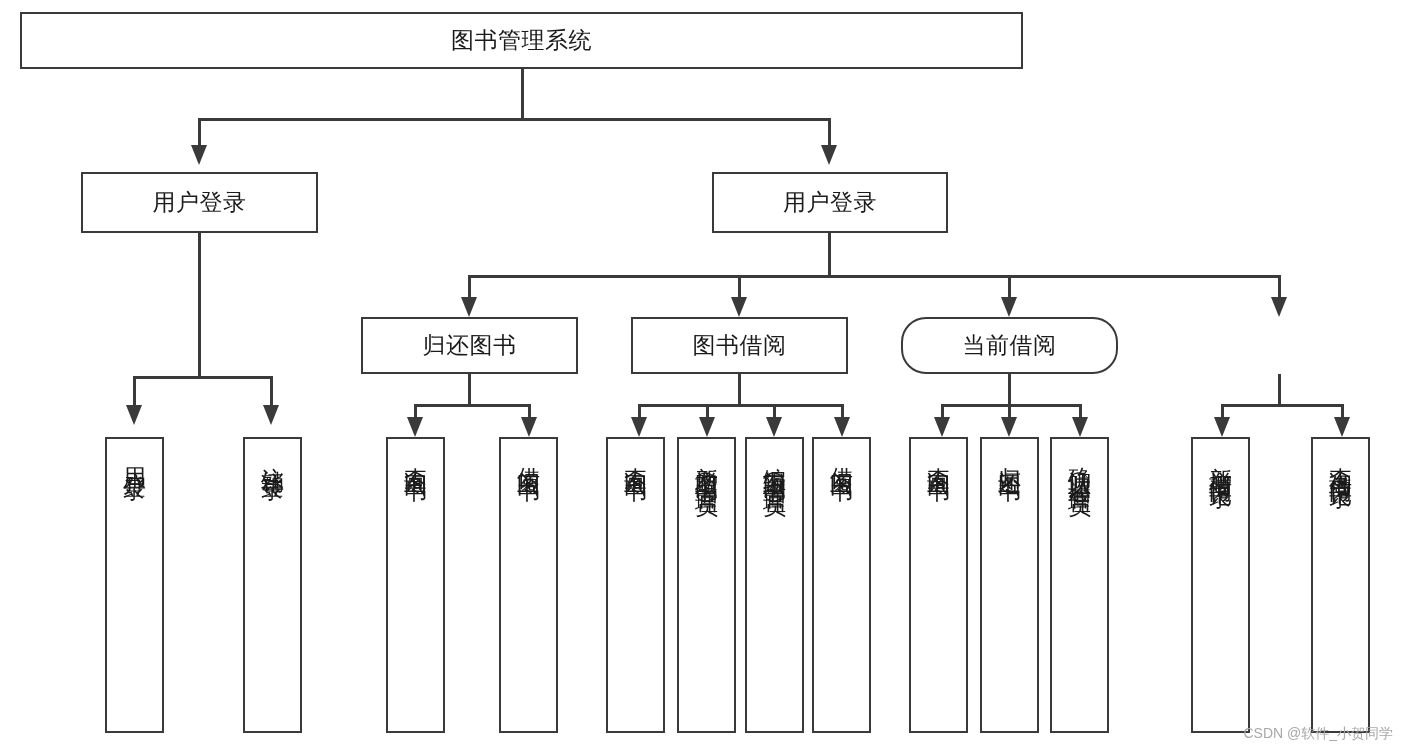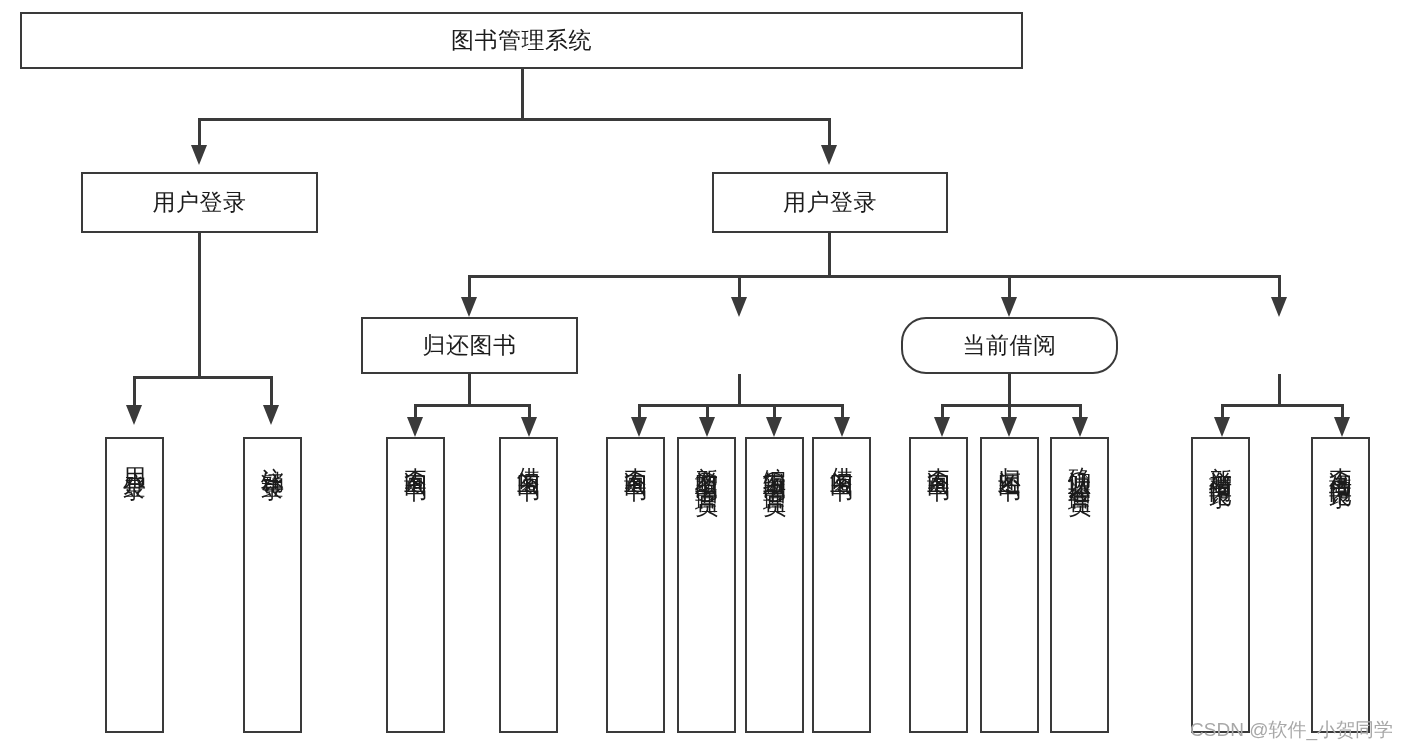--- a/index.html
+++ b/index.html
@@ -66,21 +66,21 @@
     height: 0;
     border-left: 8px solid transparent;
     border-right: 8px solid transparent;
     border-top: 20px solid #3a3a3a;
   }
   
   #watermark {
     position: absolute;
     right: 12px;
     bottom: 4px;
-    font-size: 19px;
+    font-size: 14px;
     color: #a8a8a8;
     white-space: nowrap;
     font-family: "Liberation Sans", "DejaVu Sans", sans-serif;
   }
 </style>
 </head>
 <body>
 
 <div id="canvas">
 
@@ -116,20 +116,23 @@
   <div class="ln v" style="left:1008px; top:275px; width:2.5px; height:34px;"></div>
   <div class="ln v" style="left:1278px; top:275px; width:2.5px; height:34px;"></div>
   <div class="arrow" style="left:461px; top:297px;"></div>
   <div class="arrow" style="left:731px; top:297px;"></div>
   <div class="arrow" style="left:1001px; top:297px;"></div>
   <div class="arrow" style="left:1271px; top:297px;"></div>
 
   <div class="node horiz" style="left:361px; top:317px; width:217px; height:57px;">
     <span class="label">归还图书</span>
   </div>
+  <div class="node horiz" style="left:631px; top:317px; width:217px; height:57px;">
+    <span class="label">图书借阅</span>
+  </div>
   <div class="node horiz" style="left:901px; top:317px; width:217px; height:57px;border-radius:25px;">
     <span class="label">当前借阅</span>
   </div>
 
   <div class="ln v" style="left:468px; top:374px; width:2.5px; height:32px;"></div>
   <div class="ln h" style="left:414px; top:404px; width:116px; height:2.5px;"></div>
   <div class="ln v" style="left:414px; top:404px; width:2.5px; height:14px;"></div>
   <div class="ln v" style="left:528px; top:404px; width:2.5px; height:14px;"></div>
   <div class="arrow" style="left:407px; top:417px;"></div>
   <div class="arrow" style="left:521px; top:417px;"></div>

